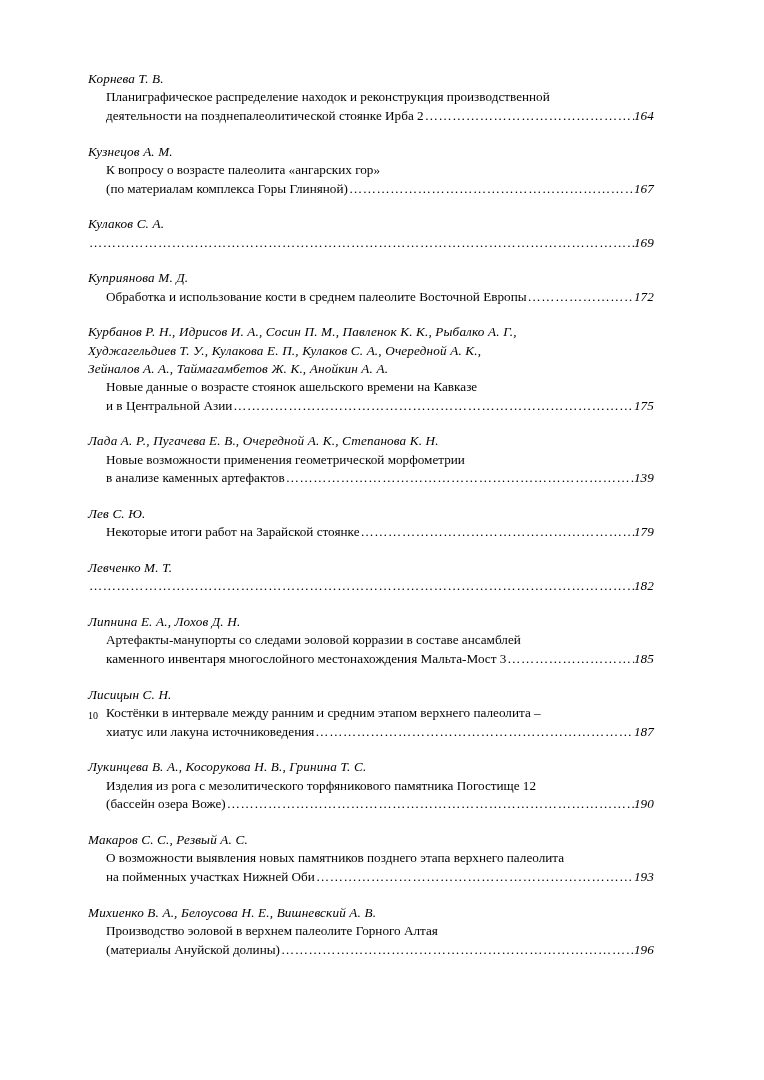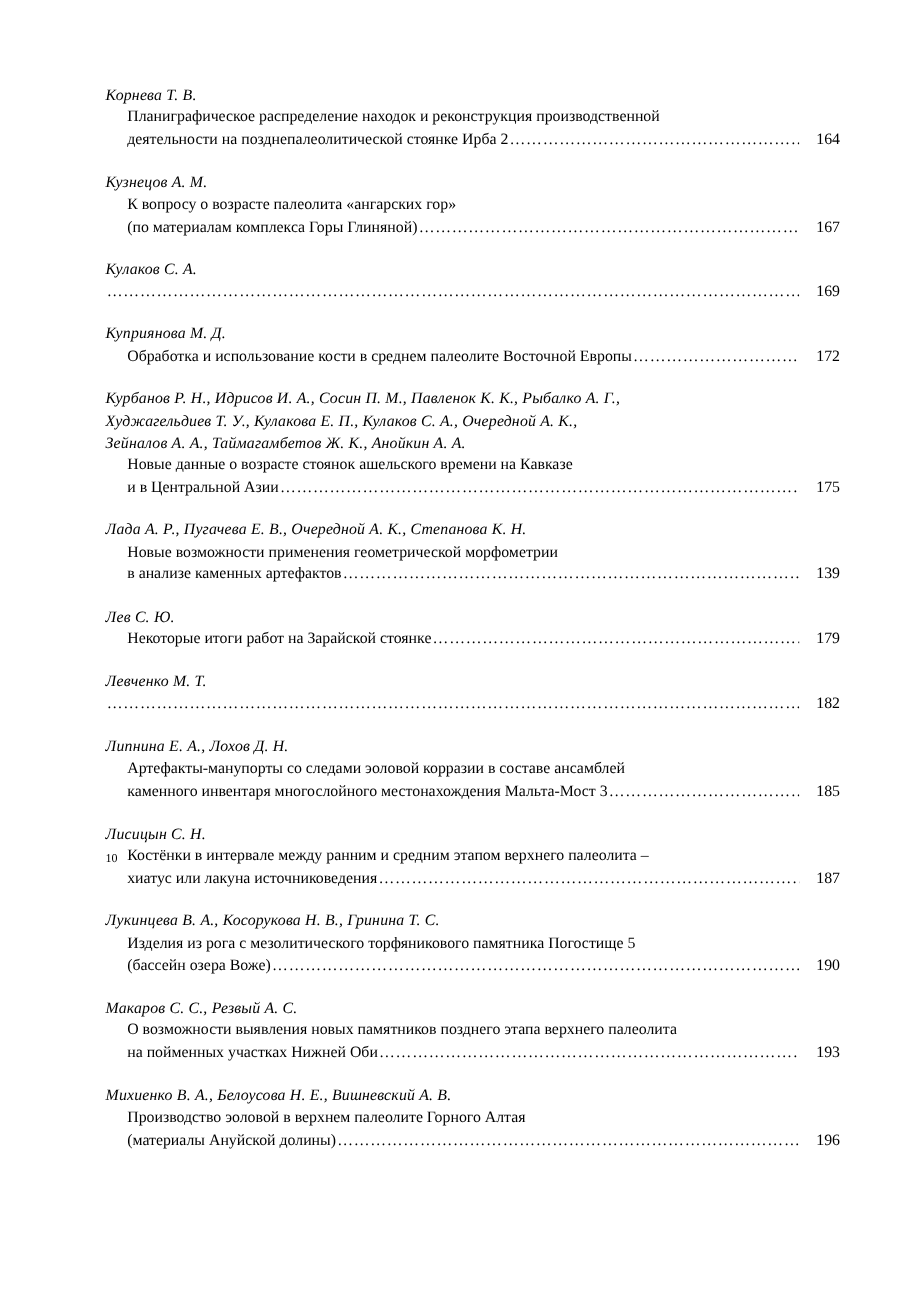--- a/index.html
+++ b/index.html
@@ -12,21 +12,21 @@
     height: 1080px;
     font-family: "Liberation Serif", serif;
     color: #000000;
     position: relative;
   }
   .page {
     position: relative;
     width: 764px;
     height: 763px;
     box-sizing: border-box;
-    padding: 70px 64px 0 88px;
+    padding: 70px 96px 0 88px;
   }
   .toc {
     display: block;
   }
   .entry {
     margin-bottom: 17px;
   }
   .authors {
     font-style: italic;
     font-size: 13.2px;
@@ -53,22 +53,23 @@
     overflow: hidden;
     white-space: nowrap;
     letter-spacing: 0.6px;
     font-size: 13.2px;
     color: #000;
     margin-left: 1px;
   }
   .line .pagenum {
     flex: 0 0 auto;
     width: 34px;
-    text-align: right;
-    font-size: 13.2px;
+    text-align: left;
+    font-size: 13.2px;
+    font-style: italic;
   }
   .line.nodots .dots {
     visibility: hidden;
   }
   .line.nopage .pagenum {
     visibility: hidden;
   }
   .folio {
     position: absolute;
     left: 88px;
@@ -206,21 +207,21 @@
             <span class="txt">хиатус или лакуна источниковедения</span>
             <span class="dots">…………………………………………………………………………………………………………………………………………………………………</span>
             <span class="pagenum">187</span>
           </div>
         </div>
       </div>
       <div class="entry">
         <div class="authors">Лукинцева В. А., Косорукова Н. В., Гринина Т. С.</div>
         <div class="title-block">
           <div class="line nodots nopage">
-            <span class="txt">Изделия из рога с мезолитического торфяникового памятника Погостище 5</span>
+            <span class="txt">Изделия из рога с мезолитического торфяникового памятника Погостище 12</span>
             <span class="dots">…………………………………………………………………………………………………………………………………………………………………</span>
             <span class="pagenum"></span>
           </div>
           <div class="line">
             <span class="txt">(бассейн озера Воже)</span>
             <span class="dots">…………………………………………………………………………………………………………………………………………………………………</span>
             <span class="pagenum">190</span>
           </div>
         </div>
       </div>

